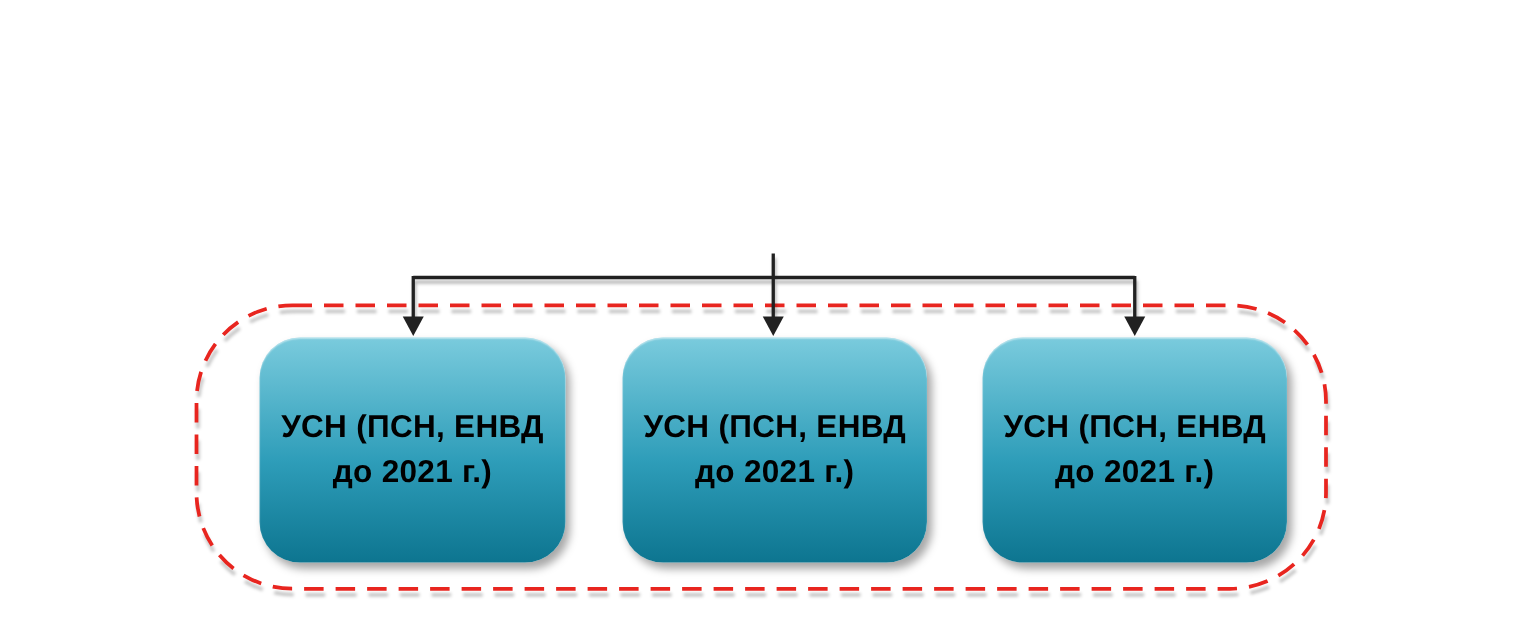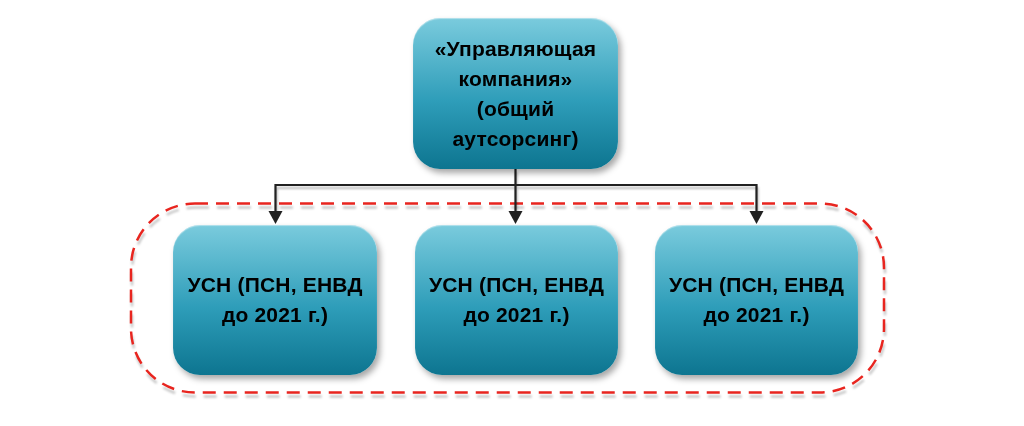--- a/index.html
+++ b/index.html
@@ -58,26 +58,20 @@
 
     <rect class="shadow-dash" x="131" y="203.5" width="753" height="189" rx="64" ry="64" fill="none" stroke-width="2.5" stroke-dasharray="13 8" stroke="#e8251f"></rect>
 
     <path class="shadow-line" d="M515.5 169 L515.5 185 M275.5 185 L756.5 185 M275.5 184 L275.5 212 M515.5 184 L515.5 212 M756.5 184 L756.5 212" fill="none" stroke-width="2.2" stroke="#212121"></path>
 
     <path d="M268.5 211 L282.5 211 L275.5 224 Z" fill="#212121"></path>
     <path d="M508.5 211 L522.5 211 L515.5 224 Z" fill="#212121"></path>
     <path d="M749.5 211 L763.5 211 L756.5 224 Z" fill="#212121"></path>
   </svg>
 
-  <div class="node node-root">
-    <div class="node-label">«Управляющая
-компания»
-(общий
-аутсорсинг)</div>
-  </div>
 
   <div class="node node-c1">
     <div class="node-label">УСН (ПСН, ЕНВД
 до 2021 г.)</div>
   </div>
 
   <div class="node node-c2">
     <div class="node-label">УСН (ПСН, ЕНВД
 до 2021 г.)</div>
   </div>

